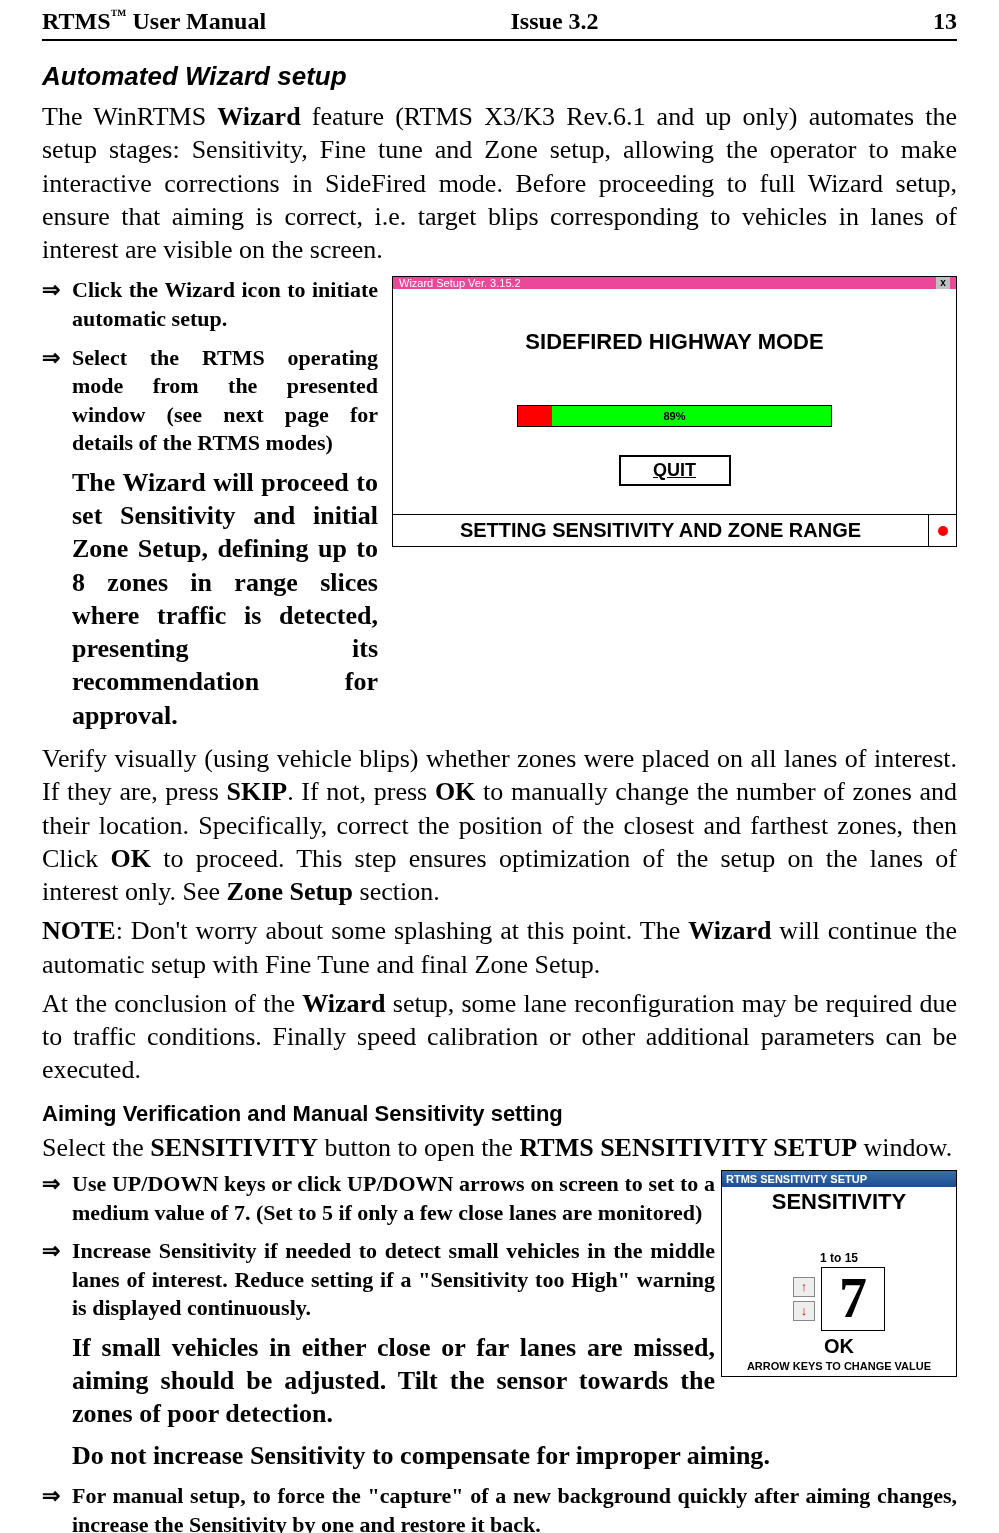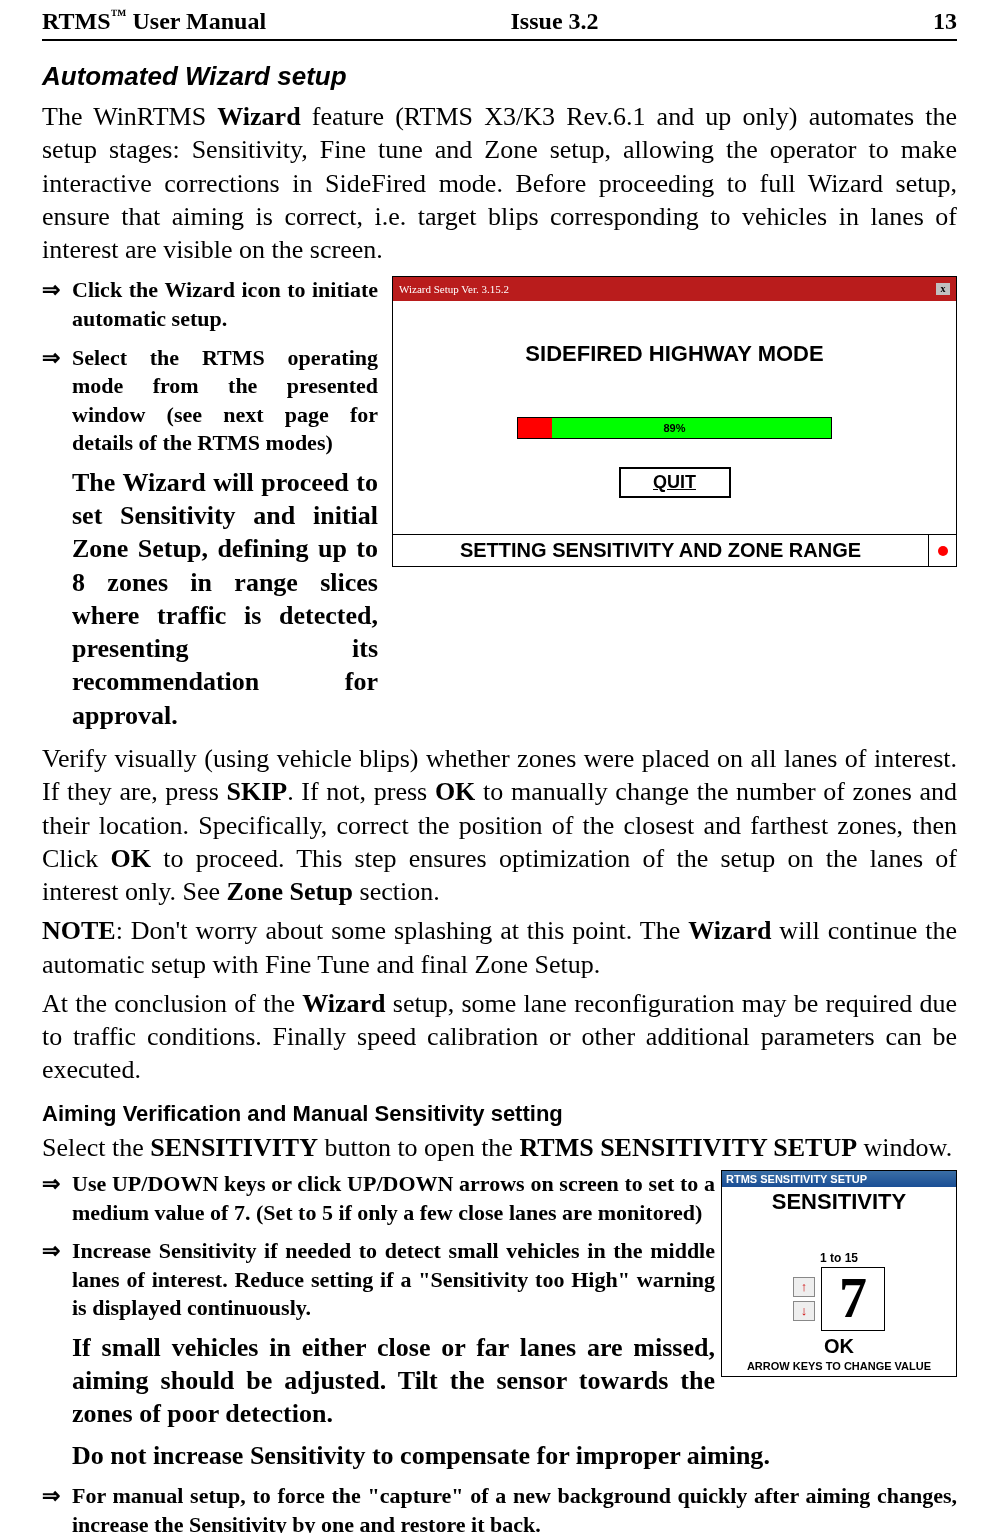--- a/index.html
+++ b/index.html
@@ -6,30 +6,30 @@
   html, body { width: 999px; background: #fff; font-family: "Times New Roman", Times, serif; color: #000; }
   .page { width: 999px; padding: 0 42px; }
   .topbar { display: flex; align-items: baseline; border-bottom: 2px solid #000; padding: 6px 0 4px 0; }
   .topbar .left { font-weight: bold; font-size: 24px; flex: 0 0 auto; }
   .topbar .center { font-weight: bold; font-size: 24px; flex: 1 1 auto; text-align: center; padding-right: 90px; }
   .topbar .right { font-weight: bold; font-size: 24px; flex: 0 0 auto; }
   .h2 { font-family: Arial, Helvetica, sans-serif; font-weight: bold; font-style: italic; font-size: 26px; margin: 20px 0 8px 0; }
   p { font-size: 26px; line-height: 1.28; margin-bottom: 6px; text-align: justify; }
   .float-wrap { margin-top: 10px; }
   .figure-box { float: right; width: 565px; border: 1px solid #000; background: #fff; margin-left: 10px; margin-bottom: 6px; }
-  .fig-titlebar { background: #b91c1c; color: #fff; font-family: Liberation Serif, serif; font-size: 11px; padding: 6px 6px; display:flex; justify-content: space-between; align-items:center;}
+  .fig-titlebar { background: #ec4899; color: #fff; font-family: Liberation Sans, sans-serif; font-size: 11px; padding: 0 6px; display:flex; justify-content: space-between; align-items:center;}
   .fig-x { background:#c0c0c0; color:#000; width:14px; height:12px; text-align:center; font-size:10px; line-height:12px; font-weight:bold;}
   .fig-body { padding: 20px 20px 6px 20px; }
   .fig-heading { font-family: Arial, Helvetica, sans-serif; font-weight: bold; font-size: 22px; text-align: center; margin: 20px 0 50px 0; }
   .prog-wrap { margin: 0 auto; width: 315px; border: 1px solid #000; background:#fca5a5; }
   .prog-inner { height: 20px; position: relative; }
   .prog-red { position:absolute; left:0; top:0; bottom:0; width: 11%; background:#f00; }
   .prog-green { position:absolute; left:11%; top:0; bottom:0; right:0; background:#00ff00; }
   .prog-text { position:absolute; left:0; right:0; top:0; bottom:0; text-align:center; font-family: Arial; font-size:11px; font-weight:bold; line-height:20px; }
-  .quit-btn { display:block; margin: 28px auto 30px auto; width: 112px; text-align:center; border:2px solid #000; font-family: Arial, Helvetica, sans-serif; font-weight:bold; font-size:18px; padding: 3px 0; text-decoration: underline; }
+  .quit-btn { display:block; margin: 28px auto 22px auto; width: 112px; text-align:center; border:2px solid #000; font-family: Arial, Helvetica, sans-serif; font-weight:bold; font-size:18px; padding: 3px 0; text-decoration: underline; }
   .fig-foot { border-top: 1px solid #000; display:flex; align-items:center;}
   .fig-foot-text { flex:1; text-align:center; font-family: Arial, Helvetica, sans-serif; font-weight:bold; font-size:20px; padding: 4px 0;}
   .fig-foot-dot { width: 28px; border-left:1px solid #000; display:flex; align-items:center; justify-content:center; align-self:stretch;}
   .dot { width:10px; height:10px; border-radius:50%; background:#f00;}
   ul.arrows { list-style: none; margin: 0; padding: 0; }
   ul.arrows > li { position: relative; padding-left: 30px; font-size: 22px; line-height: 1.3; margin-bottom: 10px; text-align: justify; font-weight: bold; }
   ul.arrows > li::before { content: "\21D2"; position: absolute; left: 0; top: 0; font-size: 22px; }
   ul.arrows > li > p.sub { padding-left:0; margin-top:8px; text-align: justify;}
   .left-col { width: 336px; }
   .left-col p, .left-col li { text-align: justify; }

